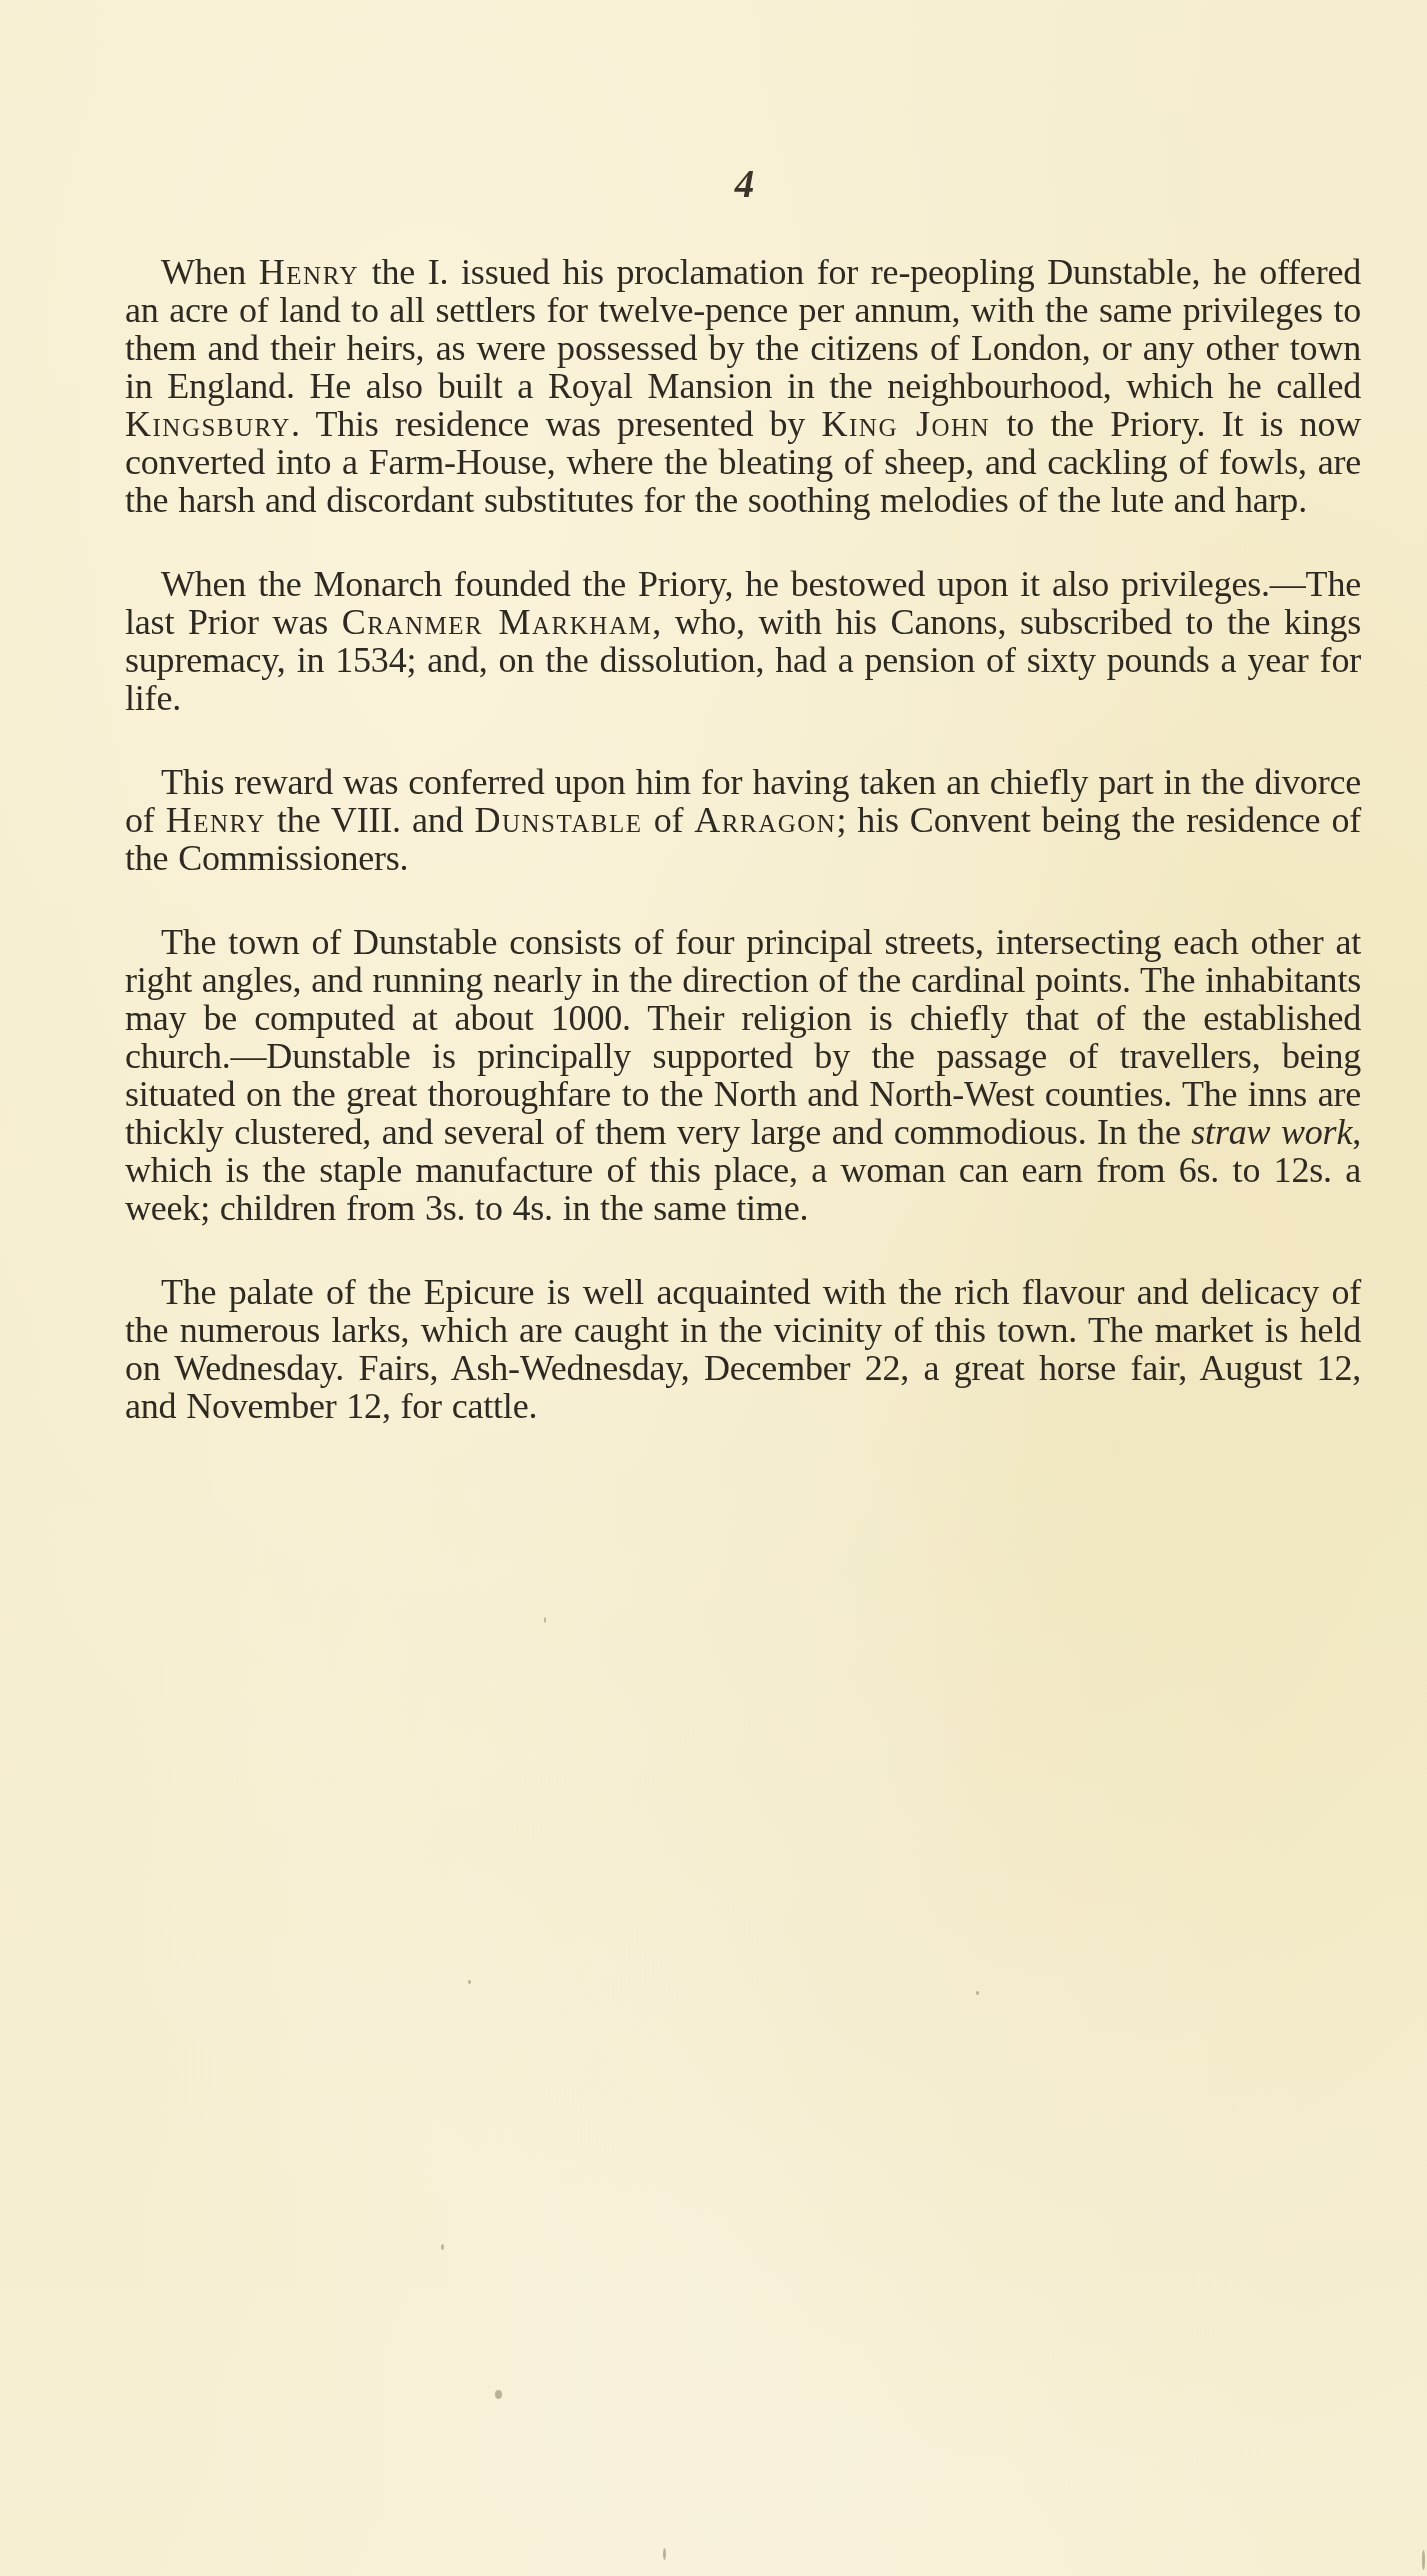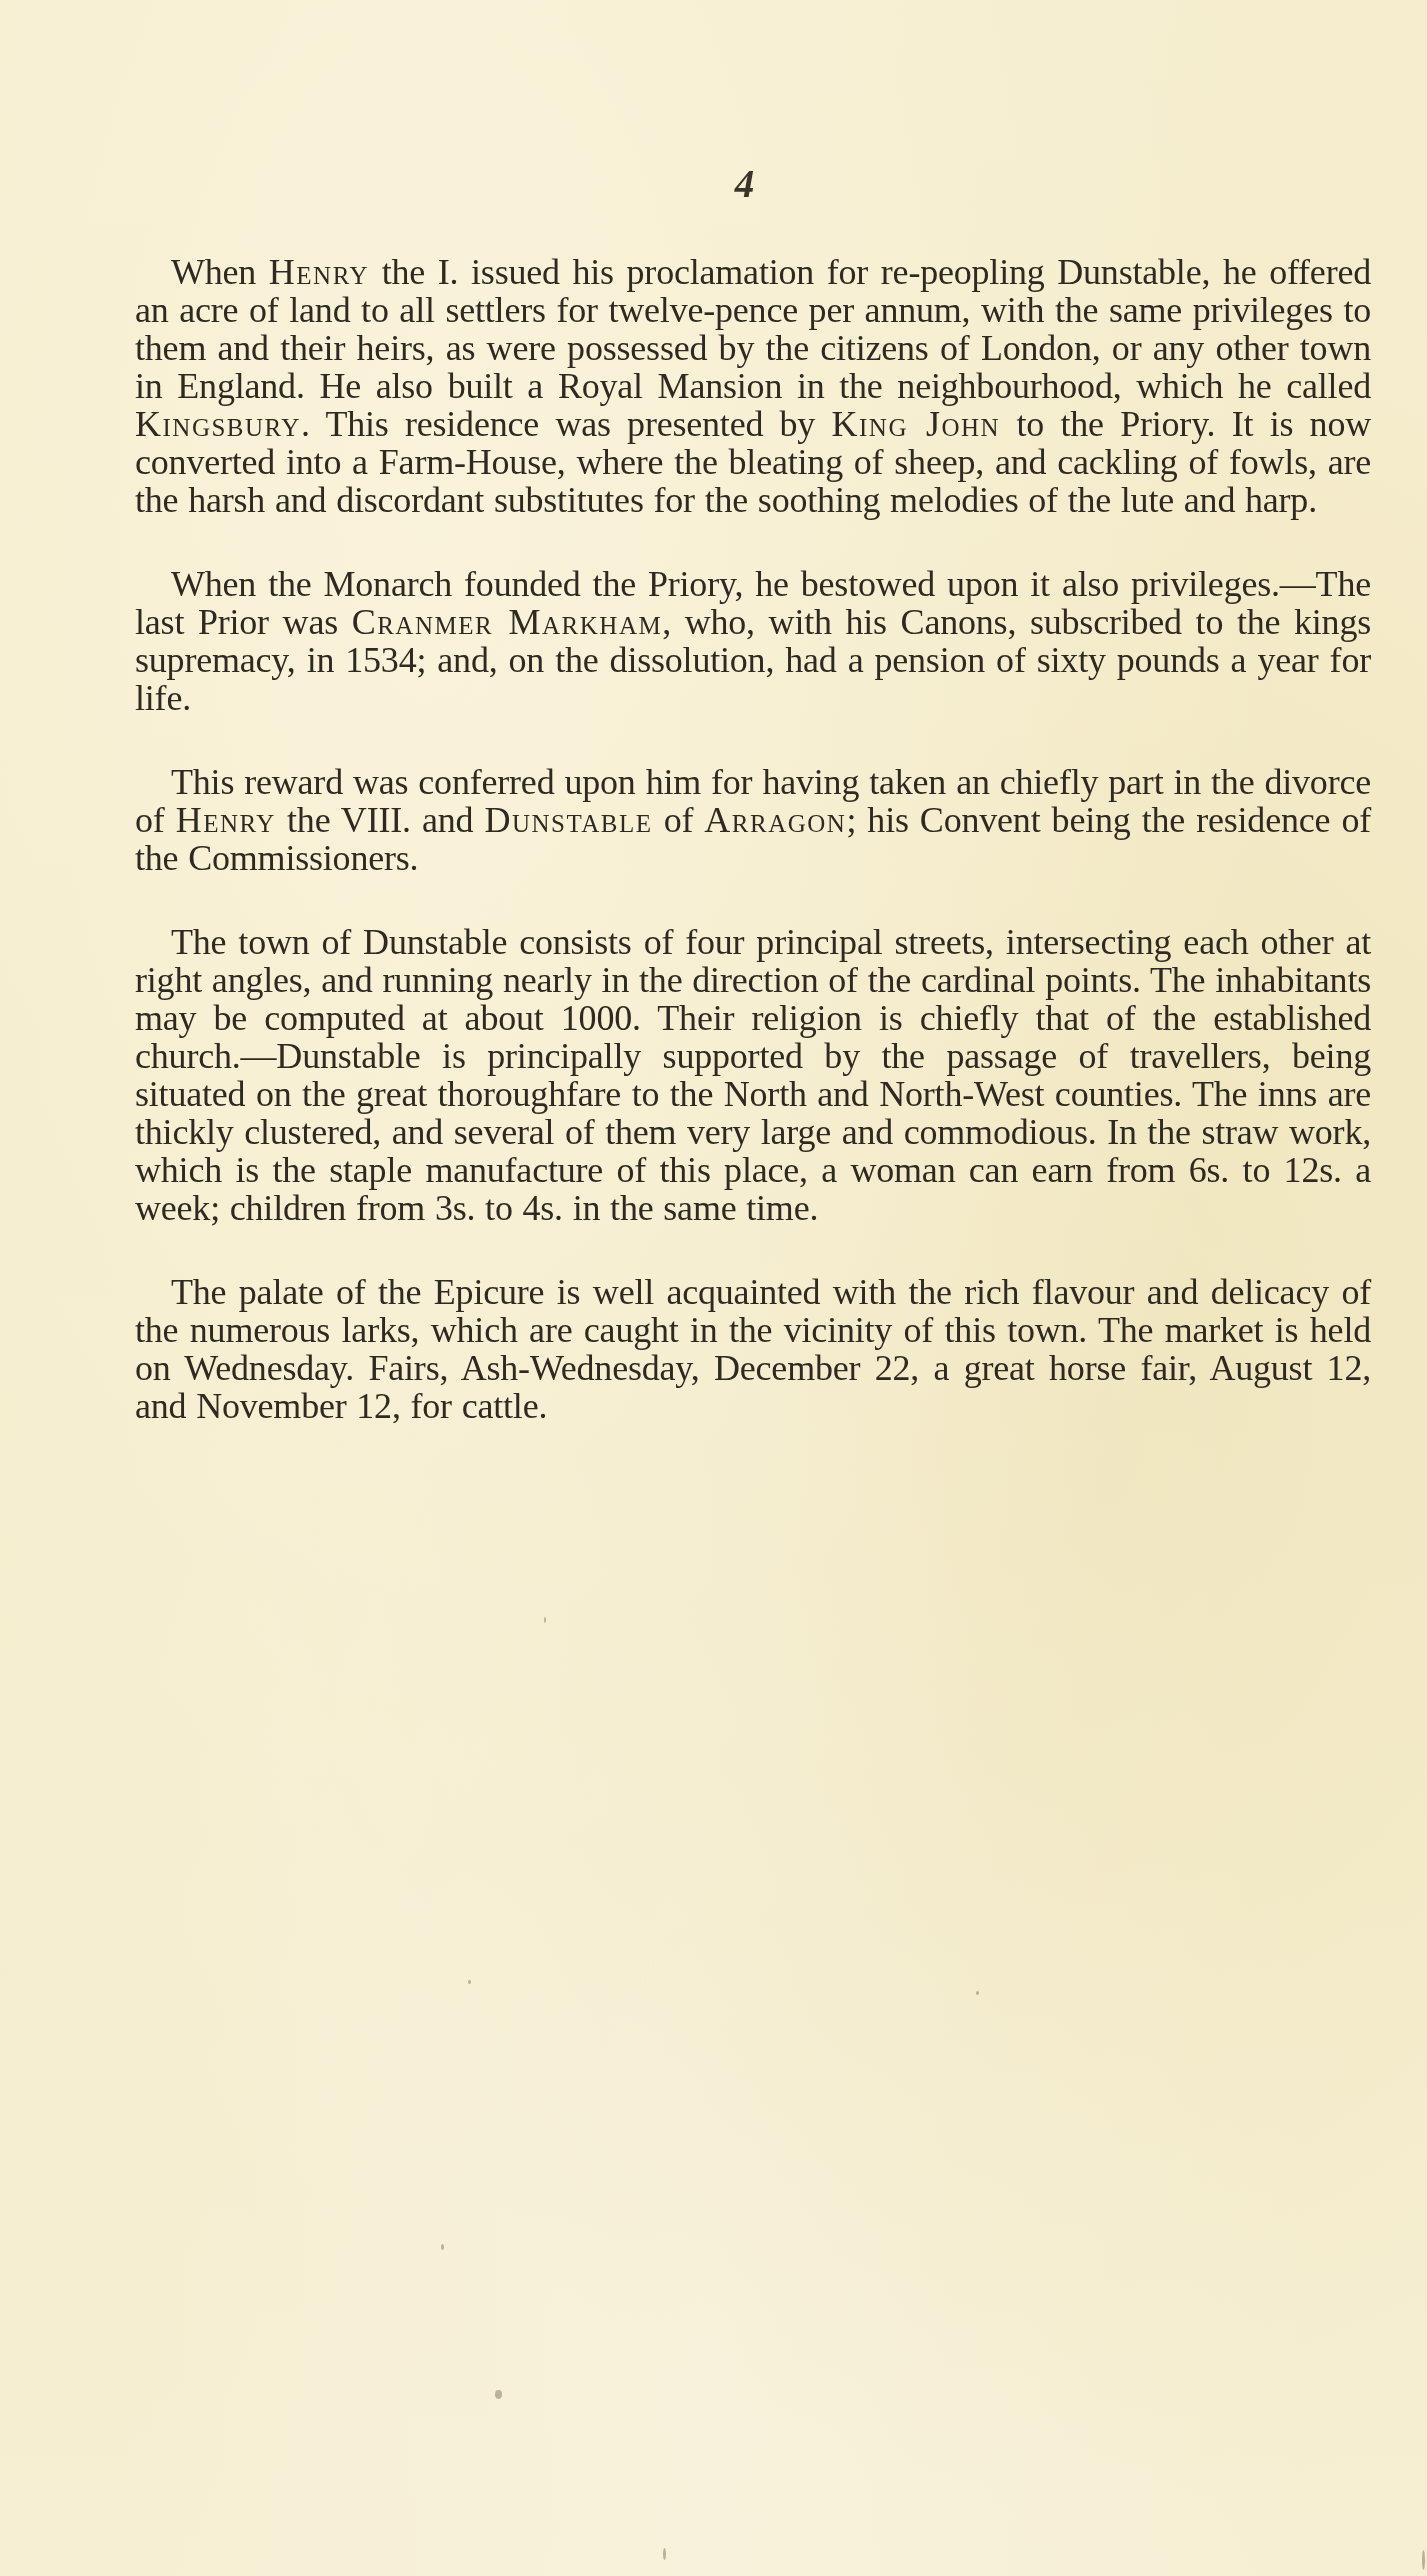--- a/index.html
+++ b/index.html
@@ -35,38 +35,39 @@
       text-align: center;
       font-size: 39px;
       font-style: italic;
       font-weight: bold;
       color: #3a342a;
       margin-left: 31px;
       box-sizing: border-box;
     }
     .text-block {
       position: absolute;
-      left: 135px;
+      left: 125px;
       top: 253px;
       width: 1236px;
     }
     .para {
       font-size: 36px;
       line-height: 38px;
       text-align: justify;
       text-indent: 36px;
       margin: 0 0 46px 0;
       letter-spacing: -0.2px;
       word-spacing: 1px;
     }
     .sc {
       font-variant: small-caps;
       letter-spacing: 1.5px;
     }
     .it {
+      font-style: italic;
     }
     .speck {
       position: absolute;
       background: #8a7d62;
       border-radius: 50%;
       opacity: 0.55;
     }
   </style>
 </head>
 <body>

